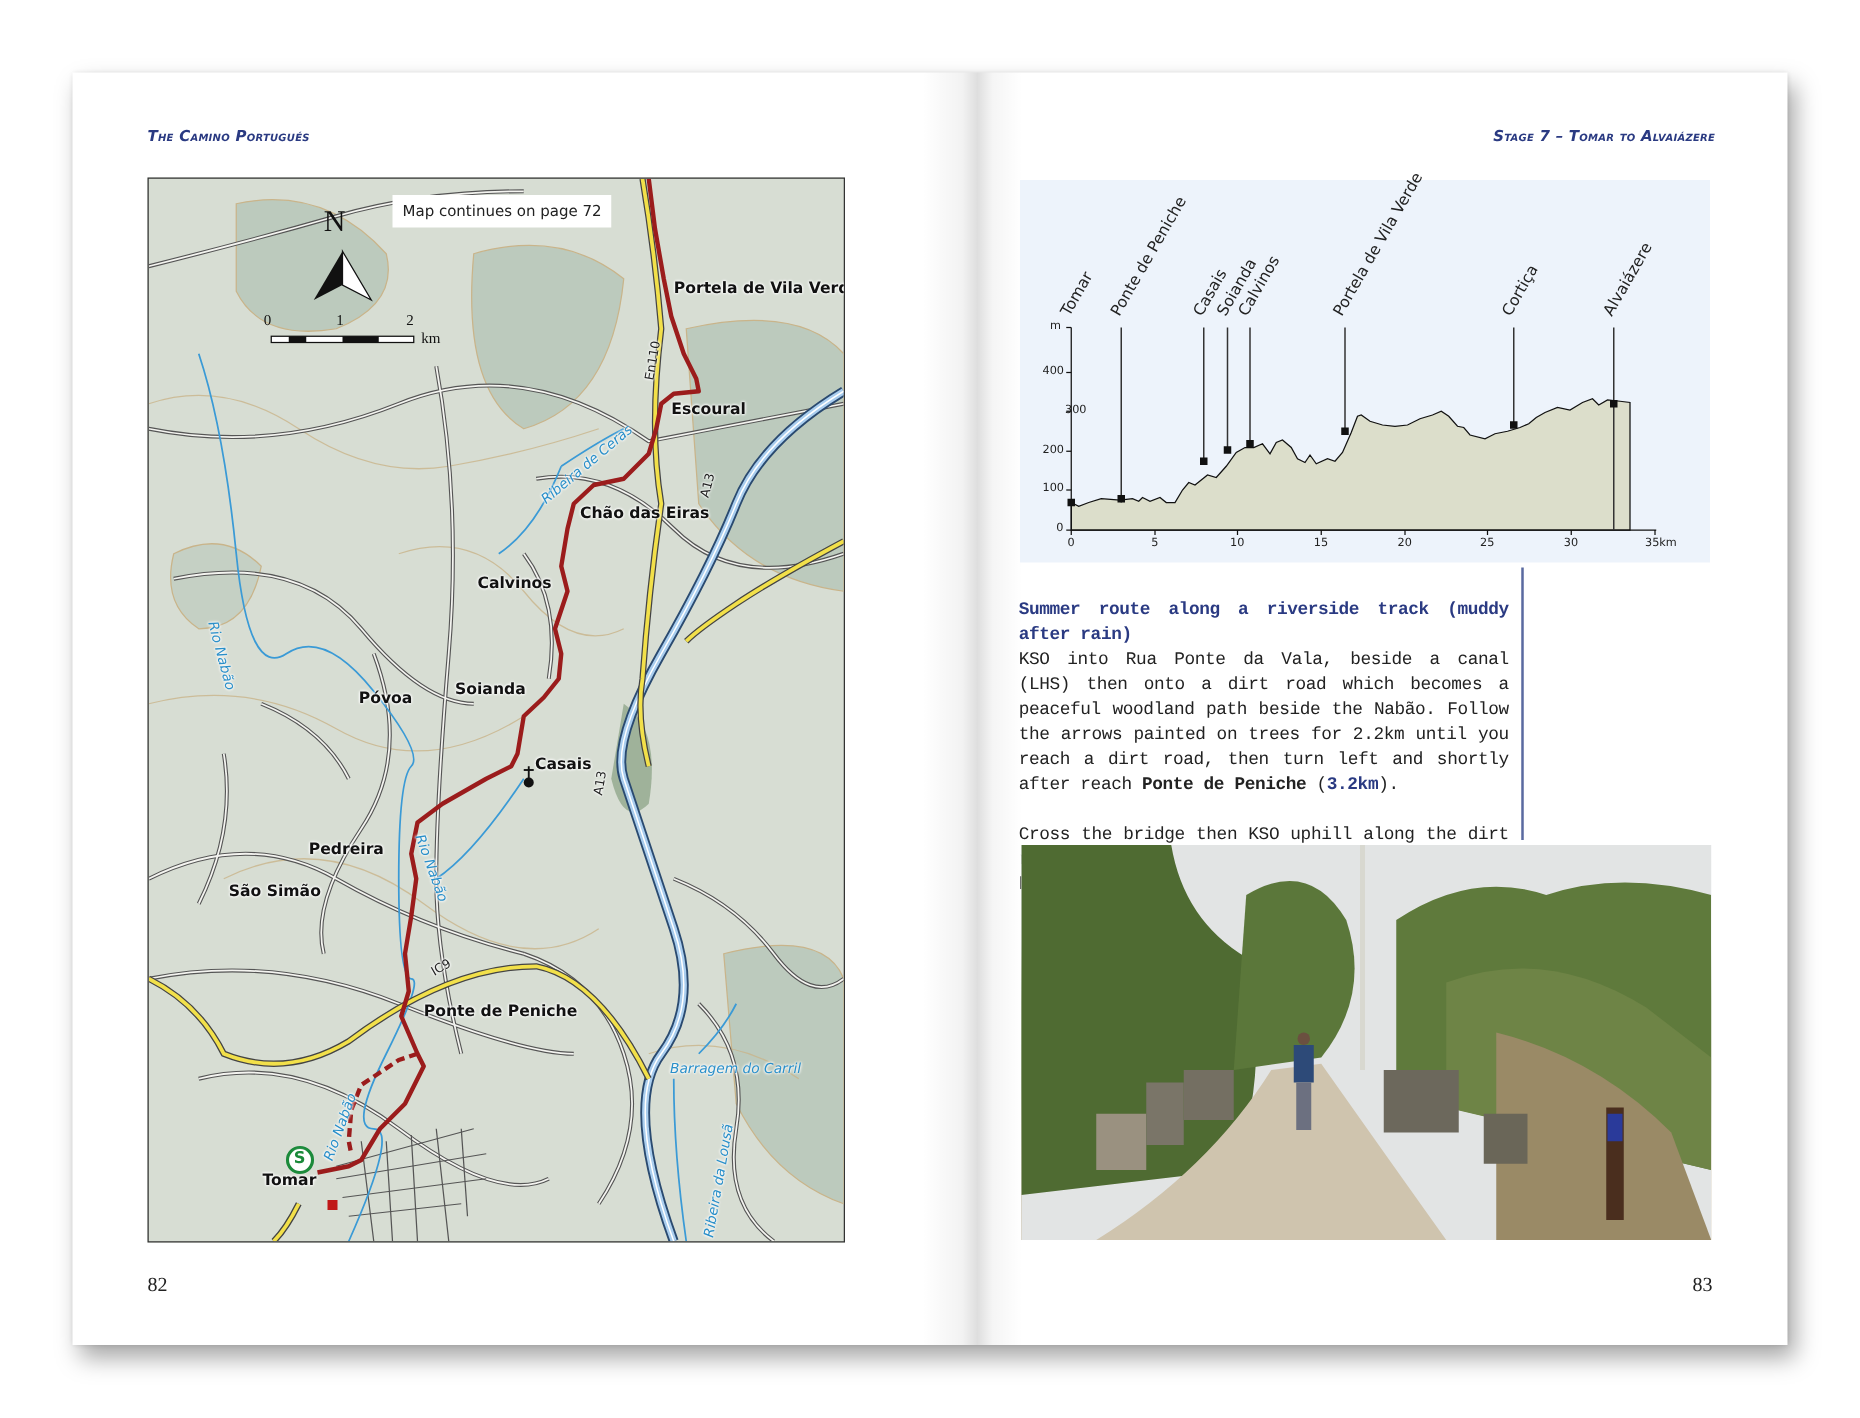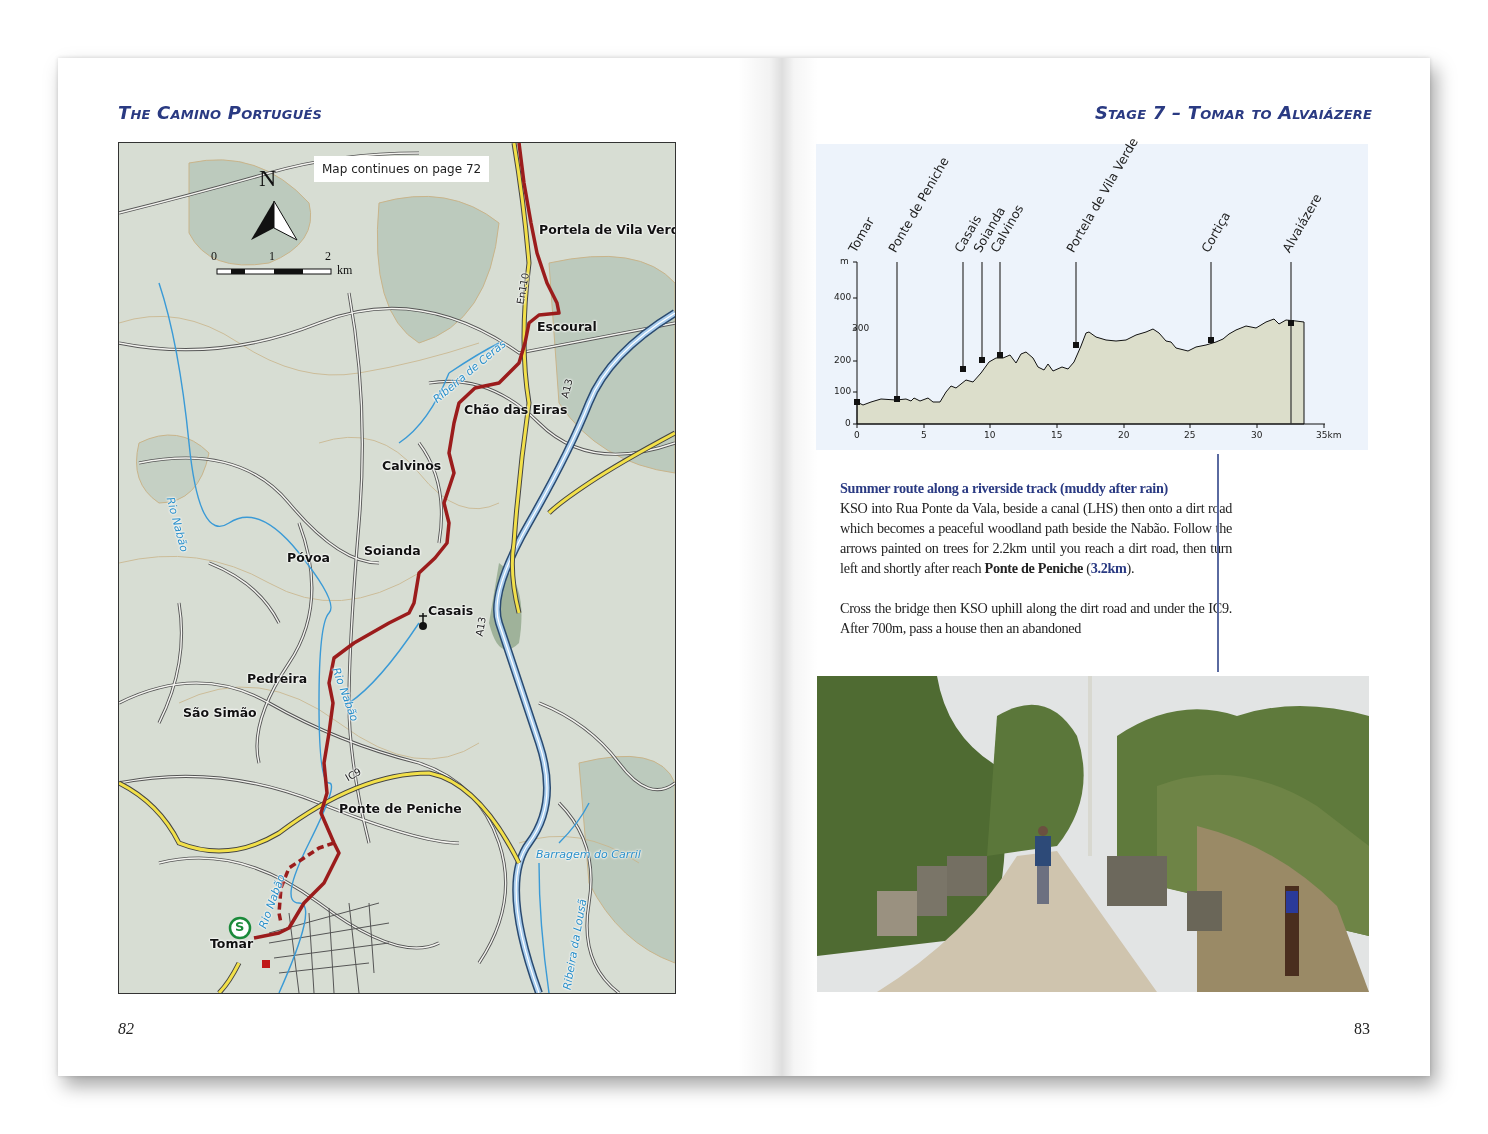--- a/index.html
+++ b/index.html
@@ -11,26 +11,26 @@
     position:absolute; left:58px; top:58px; width:1372px; height:1018px;
     background:#fff;
     box-shadow: 6px 10px 18px rgba(0,0,0,0.35), 0 0 4px rgba(0,0,0,0.15);
   }
   .gutter {
     position:absolute; left:680px; top:0; width:80px; height:100%;
     background: linear-gradient(to right, rgba(0,0,0,0) 0%, rgba(0,0,0,0.05) 40%, rgba(0,0,0,0.13) 55%, rgba(0,0,0,0.04) 70%, rgba(0,0,0,0) 100%);
   }
   .running-head {
     position:absolute; top:44px; color:#2a3a82; font-style:italic; font-weight:bold;
-    font-family: "DejaVu Sans", sans-serif; font-size:18px; font-variant: small-caps; letter-spacing:0.2px;
+    font-family: "DejaVu Sans", sans-serif; font-size:12px; font-variant: small-caps; letter-spacing:0.2px;
   }
   .rh-left { left:60px; }
   .rh-right { right:58px; }
   .page-num { position:absolute; top:962px; font-family:"Liberation Serif", serif; font-size:16px; color:#222; }
-  .pn-left { left:60px;font-style:italic; }
+  .pn-left { left:60px; }
   .pn-right { right:60px; }
 
   
   .map {
     position:absolute; left:60px; top:84px; width:556px; height:850px;
     border:1px solid #333; background:#d7ddd3; overflow:hidden;
   }
   .map svg { position:absolute; left:0; top:0; }
   .map-label { position:absolute; font-family:"DejaVu Sans", sans-serif; font-size:12.5px; color:#111; font-weight:600;
     text-shadow: 0 0 2px #fff, 0 0 2px #fff, 0 0 3px #fff; white-space:nowrap; }
@@ -48,21 +48,21 @@
   }
   .profile svg { position:absolute; left:0; top:0; }
   .stop-label {
     position:absolute; font-size:12.5px; color:#222; transform-origin:left bottom; transform:rotate(-60deg); white-space:nowrap;
   }
   .axis-lbl { position:absolute; font-size:9px; color:#222; }
 
   
   .text {
     position:absolute; left:757px; top:420px; width:392px; font-size:14.2px; line-height:20px; color:#222;
-    font-family: Liberation Serif, serif; text-align:justify; letter-spacing:-0.3px;margin-left:25px;
+    font-family: Liberation Mono, monospace; text-align:justify; letter-spacing:-0.3px;
   }
   .text .subhead { color:#2a3a82; font-weight:bold; }
   .text b { font-weight:bold; }
   .text .dist { color:#2a3a82; font-weight:bold; }
   .text p { margin:0 0 20px 0; }
   .rule { position:absolute; left:1159px; top:396px; width:2px; height:218px; background:#5a6aa0; }
   .caption {
     position:absolute; left:1170px; top:522px; width:140px; font-size:13.5px; line-height:20px; color:#3a4a8a; font-style:italic;
   }
 

